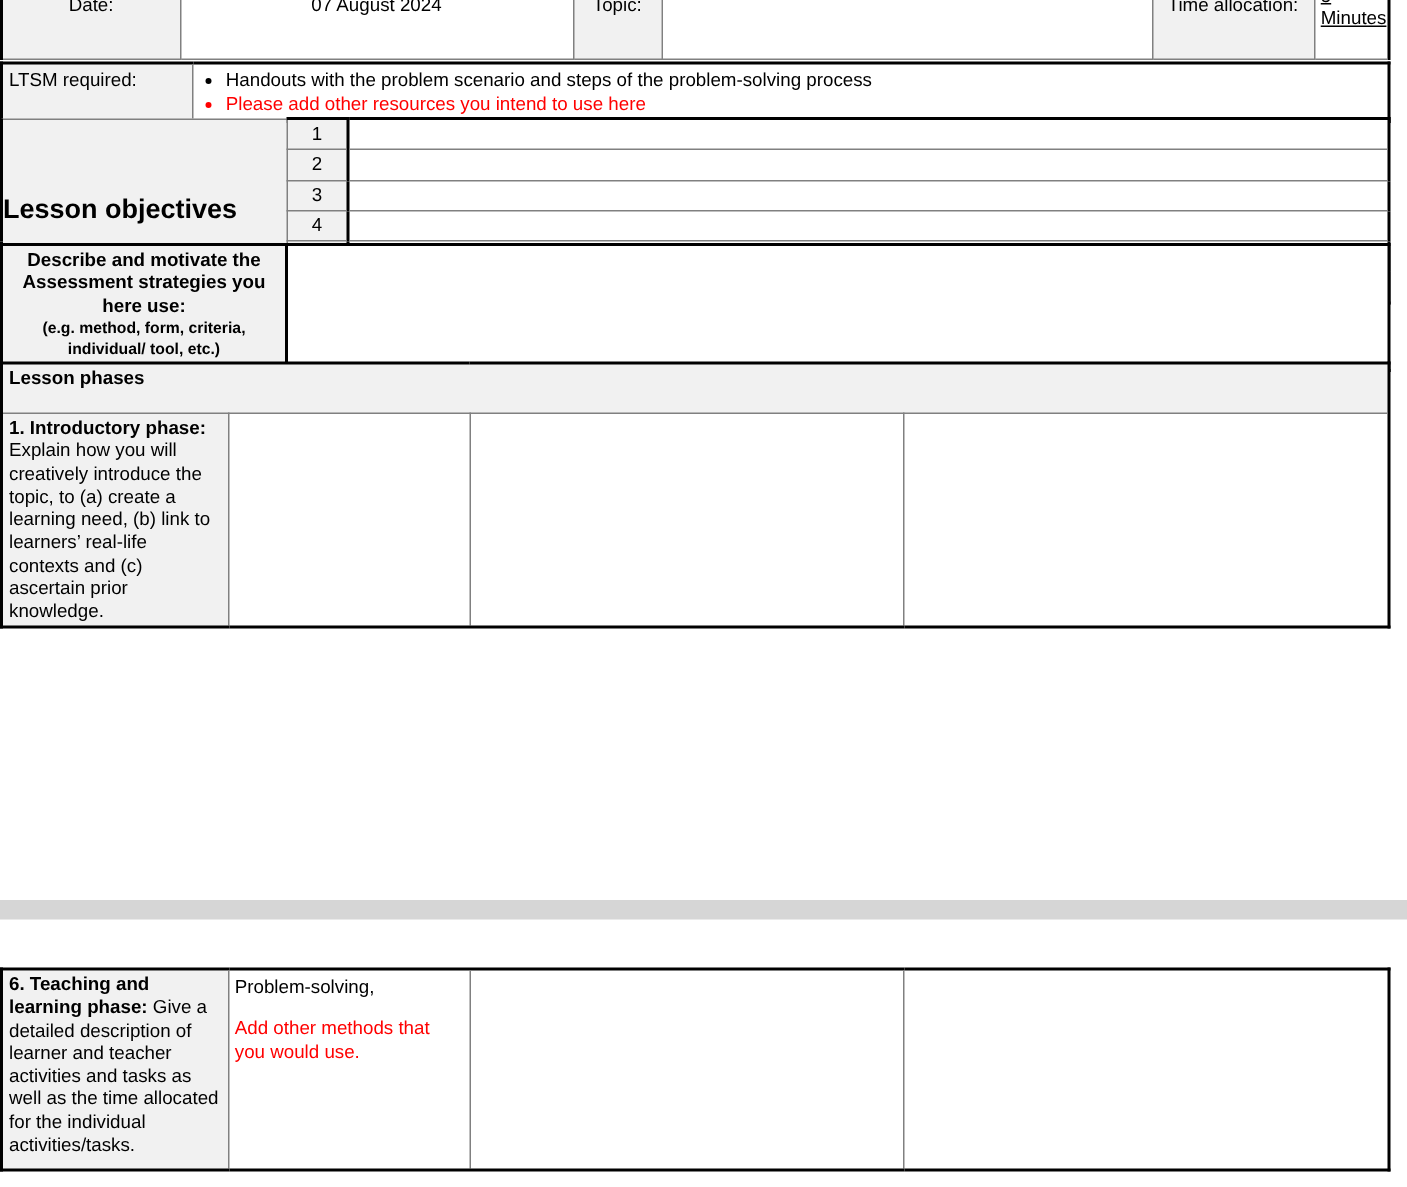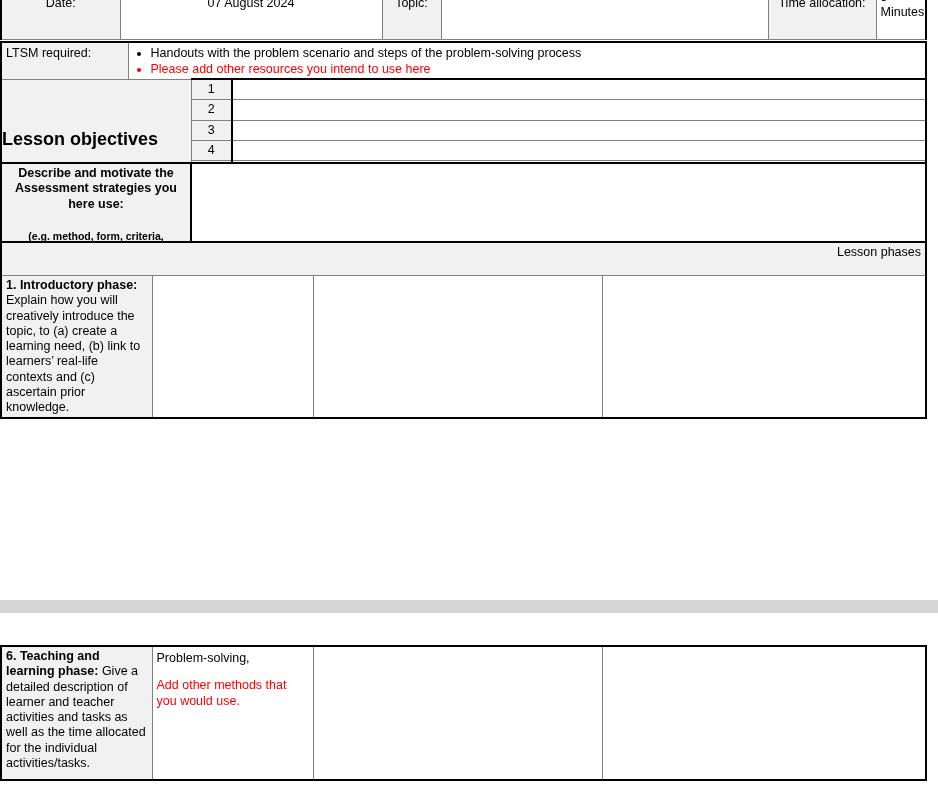--- a/index.html
+++ b/index.html
@@ -55,21 +55,21 @@
   .hdr-cell {
     height: 41px;
     vertical-align: middle;
   }
   .time-val {
     font-size: 12.5px;
     line-height: 1.15;
     padding-top: 0;
     vertical-align: top;
   }
-  .time-val .ln { display: block; }
+  .time-val .ln { display: block; text-decoration: underline; }
   .time-val .ln1 { margin-top: -6px; }
 
   
   ul.bullets {
     margin: 0;
     padding-left: 18px;
     list-style: disc;
   }
   ul.bullets li {
     font-size: 12.5px;
@@ -97,26 +97,26 @@
     text-align: center;
     font-weight: bold;
     font-size: 12.5px;
     line-height: 1.2;
     vertical-align: middle;
     padding: 4px 6px;
   }
   .assess-label .sub {
     font-size: 10.5px;
     display: block;
-    margin-top: 18px;
+    margin-top: 1px;
   }
 
   .phases-title {
-    text-align: right;
-    font-weight: normal;
+    text-align: left;
+    font-weight: bold;
     font-size: 12.5px;
     vertical-align: middle;
     height: 28px;
   }
 
   .colhead {
     text-align: center;
     font-weight: bold;
     font-size: 12.5px;
     vertical-align: middle;

